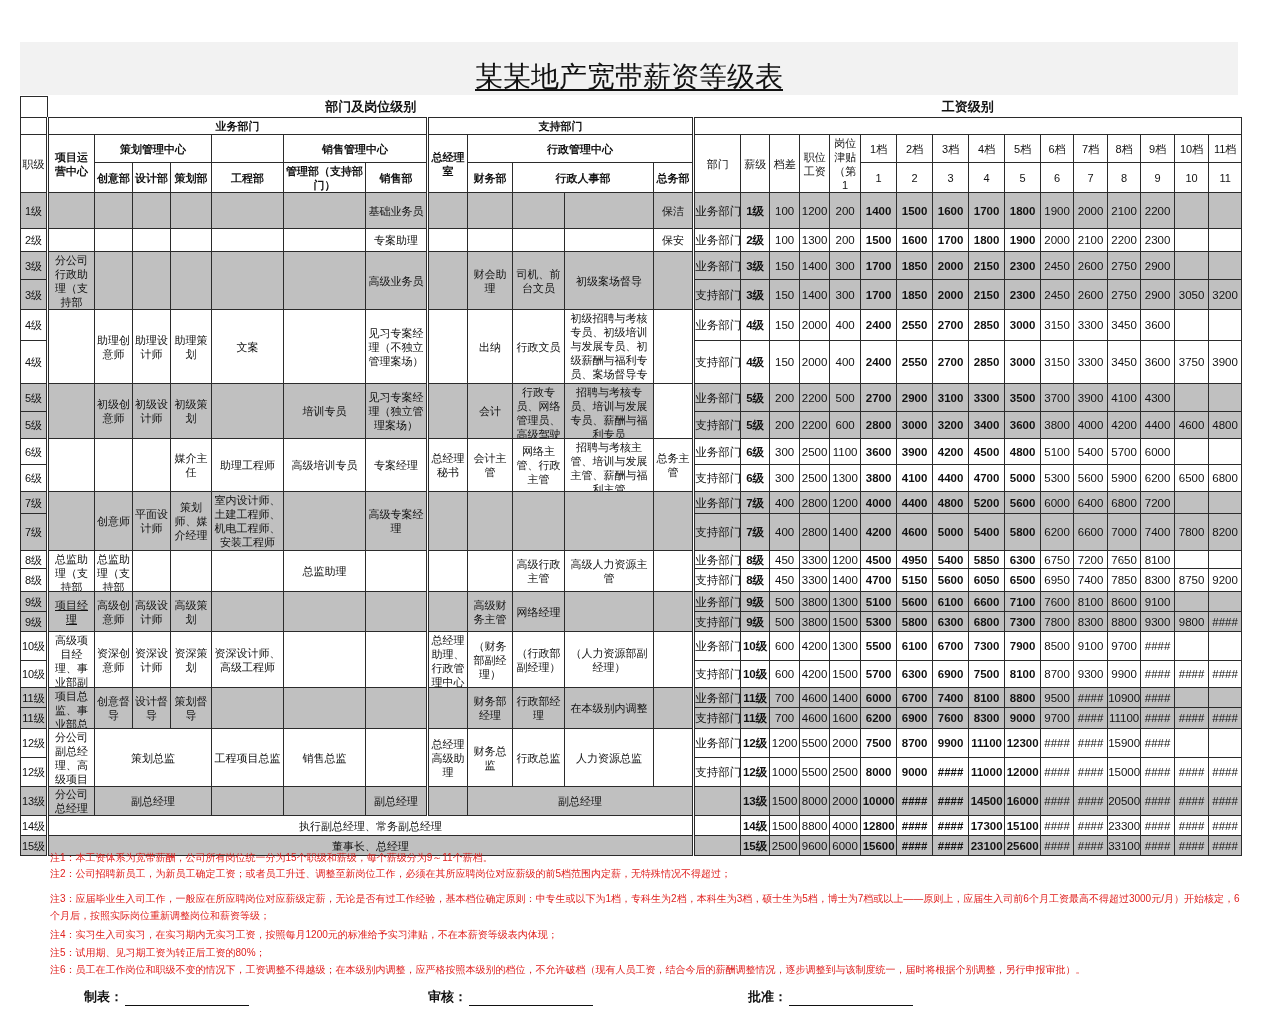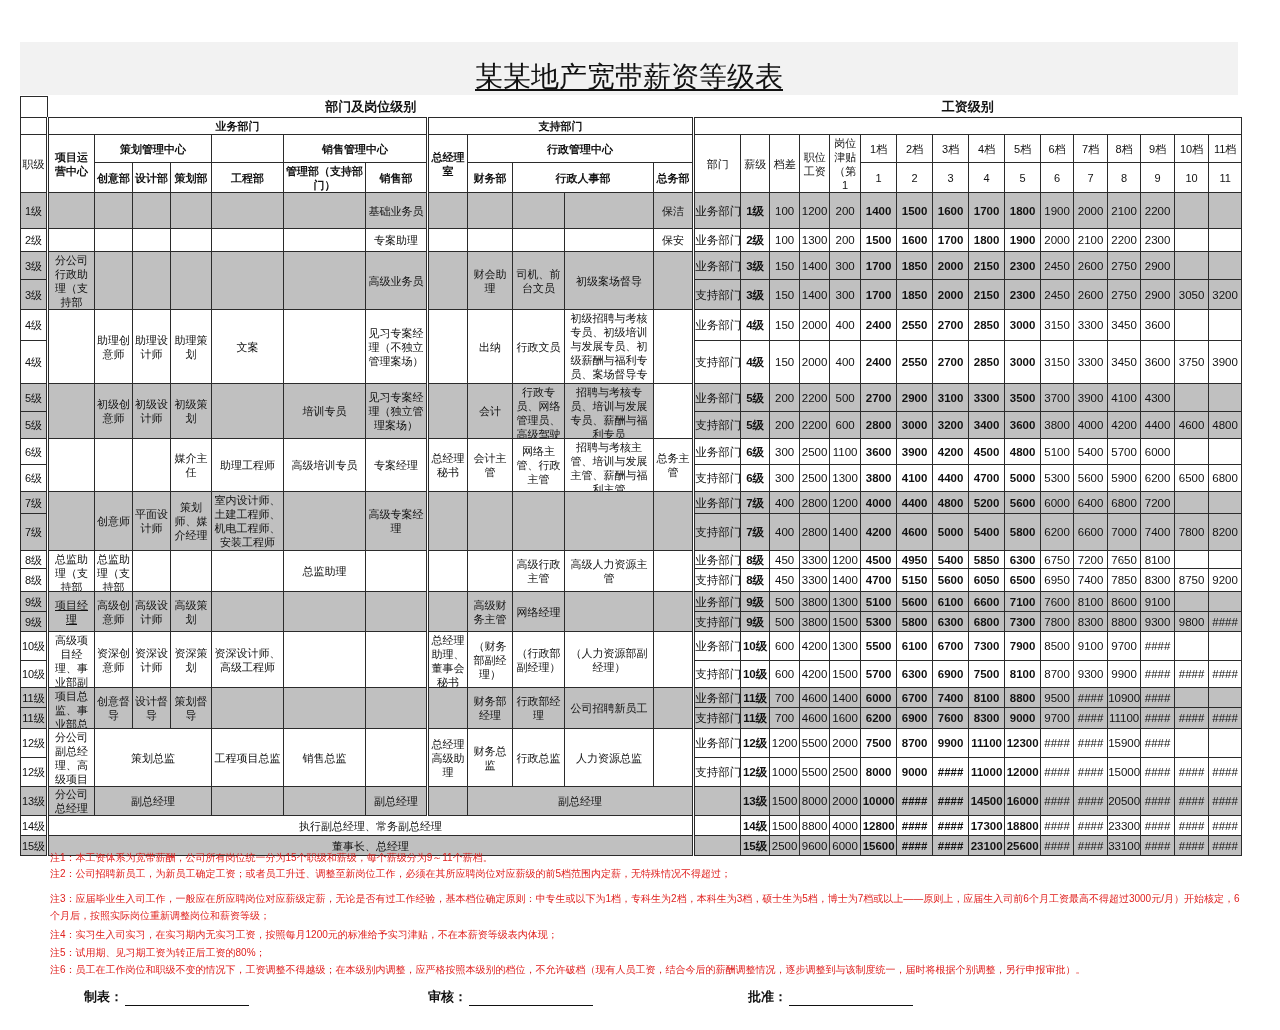--- a/index.html
+++ b/index.html
@@ -835,21 +835,21 @@
         <td rowspan="2">
           <div class="c" style="max-height: 54px;">资深设计师、高级工程师</div>
         </td>
         <td rowspan="2">
           <div class="c" style="max-height: 54px;"></div>
         </td>
         <td rowspan="2">
           <div class="c" style="max-height: 54px;"></div>
         </td>
         <td rowspan="2" class="dbl-l">
-          <div class="c" style="max-height: 54px;">总经理助理、董事会秘书</div>
+          <div class="c" style="max-height: 54px;">总经理助理、行政管理中心</div>
         </td>
         <td rowspan="2">
           <div class="c" style="max-height: 54px;">（财务部副经理）</div>
         </td>
         <td rowspan="2">
           <div class="c" style="max-height: 54px;">（行政部副经理）</div>
         </td>
         <td rowspan="2">
           <div class="c" style="max-height: 54px;">（人力资源部副经理）</div>
         </td>
@@ -922,21 +922,21 @@
         <td rowspan="2" class="dbl-l">
           <div class="c" style="max-height: 39px;"></div>
         </td>
         <td rowspan="2">
           <div class="c" style="max-height: 39px;">财务部经理</div>
         </td>
         <td rowspan="2">
           <div class="c" style="max-height: 39px;">行政部经理</div>
         </td>
         <td rowspan="2">
-          <div class="c" style="max-height: 39px;">公司招聘新员工</div>
+          <div class="c" style="max-height: 39px;">在本级别内调整</div>
         </td>
         <td rowspan="2">
           <div class="c" style="max-height: 39px;"></div>
         </td>
         <td class="num dbl-l">业务部门</td>
         <td class="num b">11级</td>
         <td class="num">700</td>
         <td class="num">4600</td>
         <td class="num">1400</td>
         <td class="num b">6000</td>
@@ -1095,21 +1095,21 @@
         </td>
         <td class="num dbl-l"></td>
         <td class="num b">14级</td>
         <td class="num">1500</td>
         <td class="num">8800</td>
         <td class="num">4000</td>
         <td class="num b">12800</td>
         <td class="num b">####</td>
         <td class="num b">####</td>
         <td class="num b">17300</td>
-        <td class="num b">18800</td>
+        <td class="num b">15100</td>
         <td class="num">####</td>
         <td class="num">####</td>
         <td class="num">23300</td>
         <td class="num">####</td>
         <td class="num">####</td>
         <td class="num">####</td>
       </tr>
       <tr class="gray" style="height: 20px;">
         <td class="rank">
           <div class="c" style="max-height: 19px;">15级</div>

